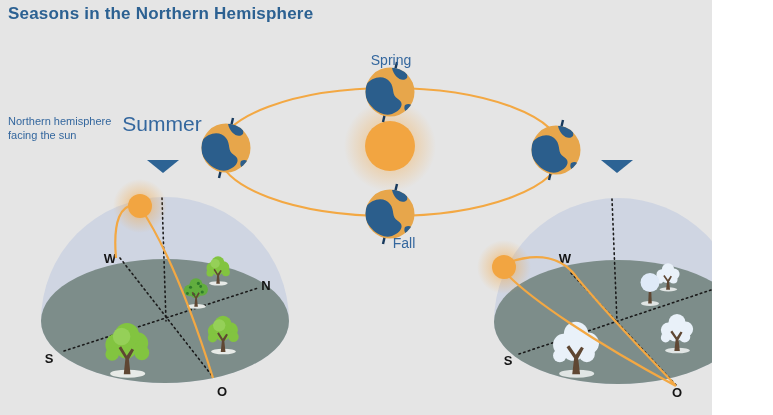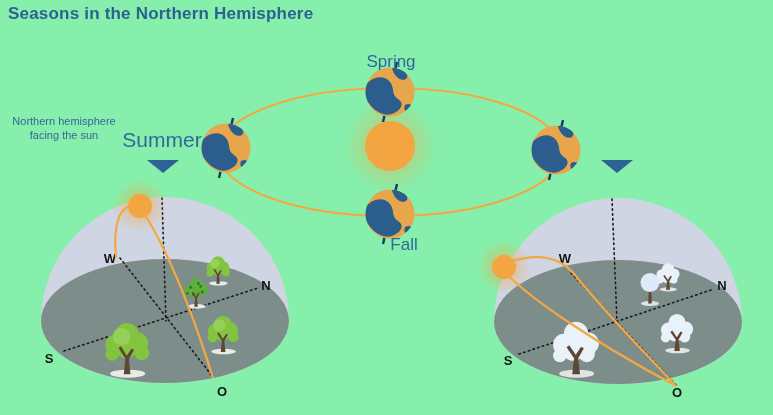--- a/index.html
+++ b/index.html
@@ -1,24 +1,24 @@
 <!DOCTYPE html>
 <html><head>
 <meta charset="utf-8">
 <style>
   html,body{margin:0;padding:0;background:#fff;}
-  .canvas{position:relative;width:773px;height:415px;background:#86efac;overflow:hidden;
+  .canvas{position:relative;width:712px;height:415px;background:#e5e5e5;overflow:hidden;
           font-family:"Liberation Sans",sans-serif;}
   .canvas svg{position:absolute;left:0;top:0;}
   .page-title{position:absolute;left:8px;top:4px;margin:0;font-size:17px;font-weight:bold;
               color:#2c6192;letter-spacing:.2px;}
   .season-label{position:absolute;transform:translateX(-50%);color:#34679e;white-space:nowrap;}
-  .season-small{font-size:17px;}
+  .season-small{font-size:14px;}
   .season-big{font-size:21px;}
-  .annotation{position:absolute;color:#34679e;font-size:11px;line-height:1.27;text-align:center;}
+  .annotation{position:absolute;color:#34679e;font-size:11px;line-height:1.27;}
   .tri{position:absolute;width:0;height:0;border-left:16px solid transparent;
        border-right:16px solid transparent;border-top:13px solid #2d6394;}
   .compass{font-family:"Liberation Sans",sans-serif;font-weight:bold;font-size:13px;fill:#151515;}
 </style>
 </head>
 <body>
 
 <div class="canvas">
 
   <h1 class="page-title">Seasons in the Northern Hemisphere</h1>
@@ -145,20 +145,20 @@
       <use href="#treeSnow" transform="translate(677,350) scale(0.95)"></use>
       <use href="#treeSnow" transform="translate(576,373) scale(1.35)"></use>
       <path d="M504,264 C538,251 563,257 578,279 C616,324 651,359 676,386 M504,271 C528,298 596,343 676,386" fill="none" stroke="#f3a843" stroke-width="2.2"></path>
       <circle cx="504" cy="267" r="27" fill="url(#glowGrad)"></circle>
       <circle cx="504" cy="267" r="12" fill="#f2a541"></circle>
     </g>
   </svg>
 
   <div class="season-label season-small" style="left:391px;top:52px;">Spring</div>
   <div class="season-label season-small" style="left:404px;top:235px;">Fall</div>
-  <div class="season-label season-big" style="left:162px;top:128px;">Summer</div>
+  <div class="season-label season-big" style="left:162px;top:112px;">Summer</div>
 
   <div class="tri" style="left:147px;top:160px;"></div>
   <div class="tri" style="left:601px;top:160px;"></div>
 
   <div class="annotation" style="left:8px;top:115px;width:112px;">Northern hemisphere facing the sun</div>
 
 </div>
 
 </body></html>

